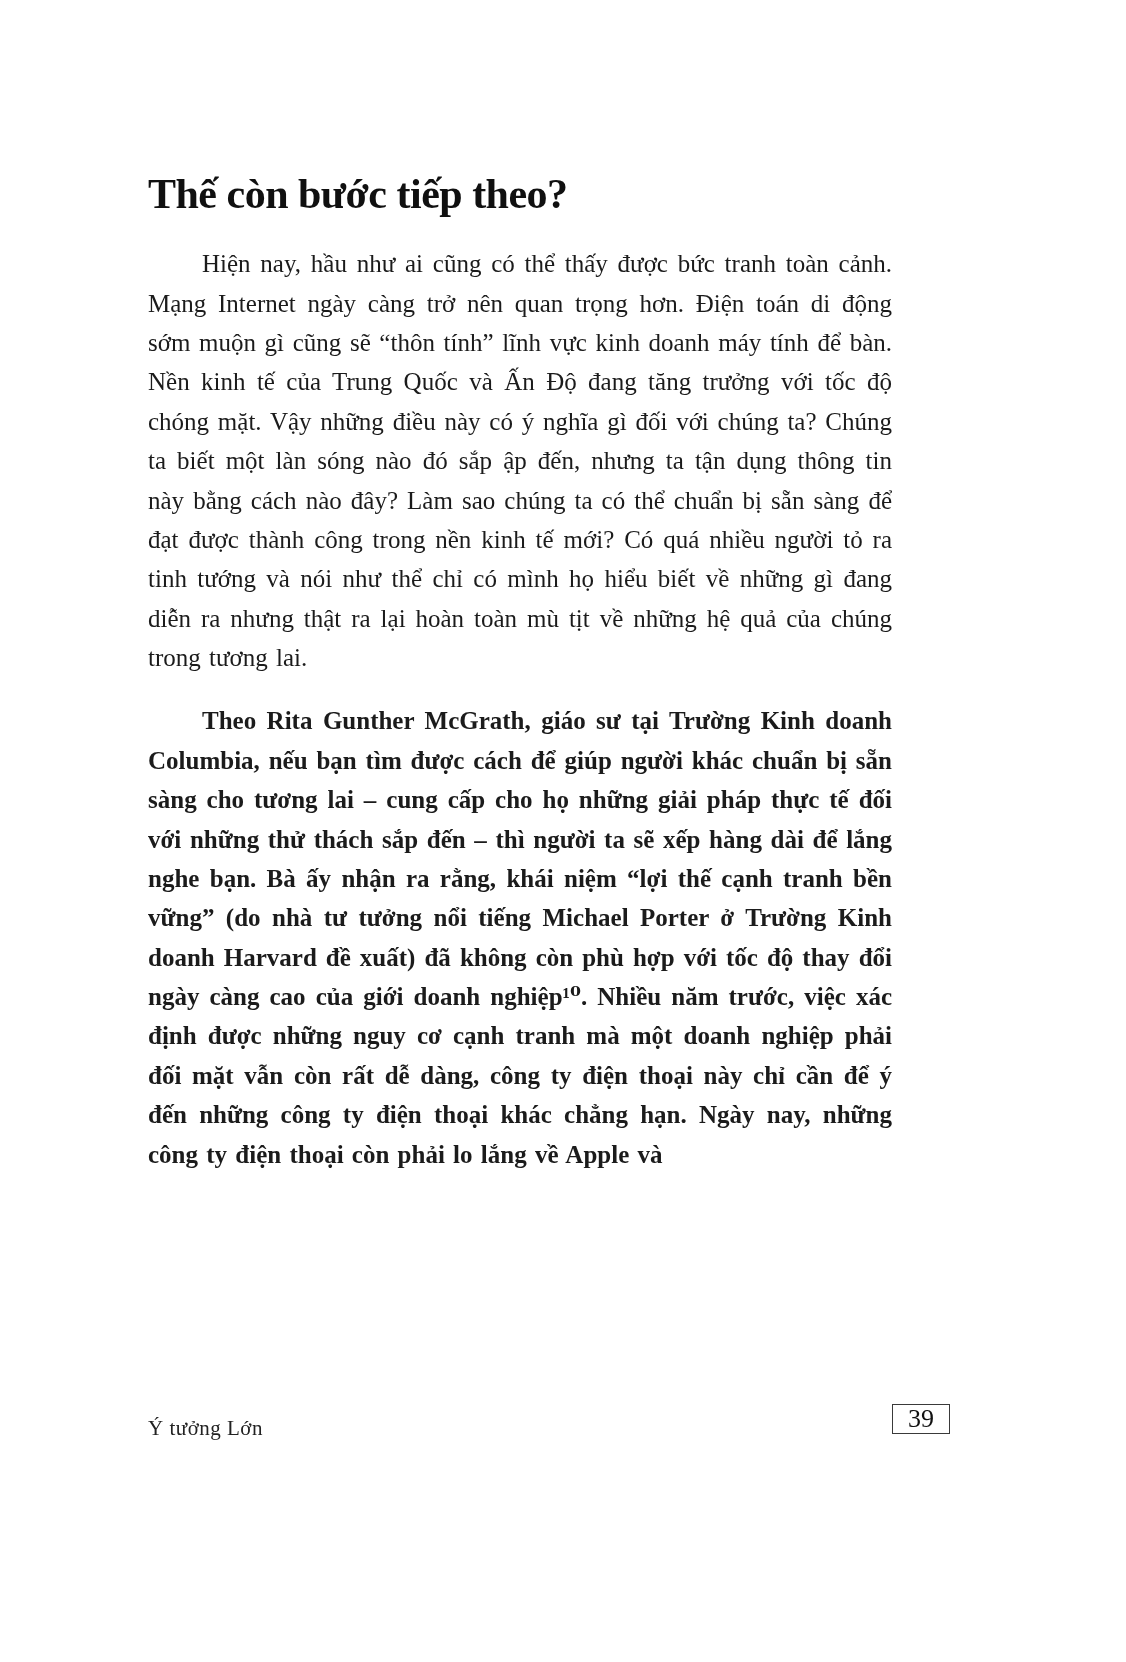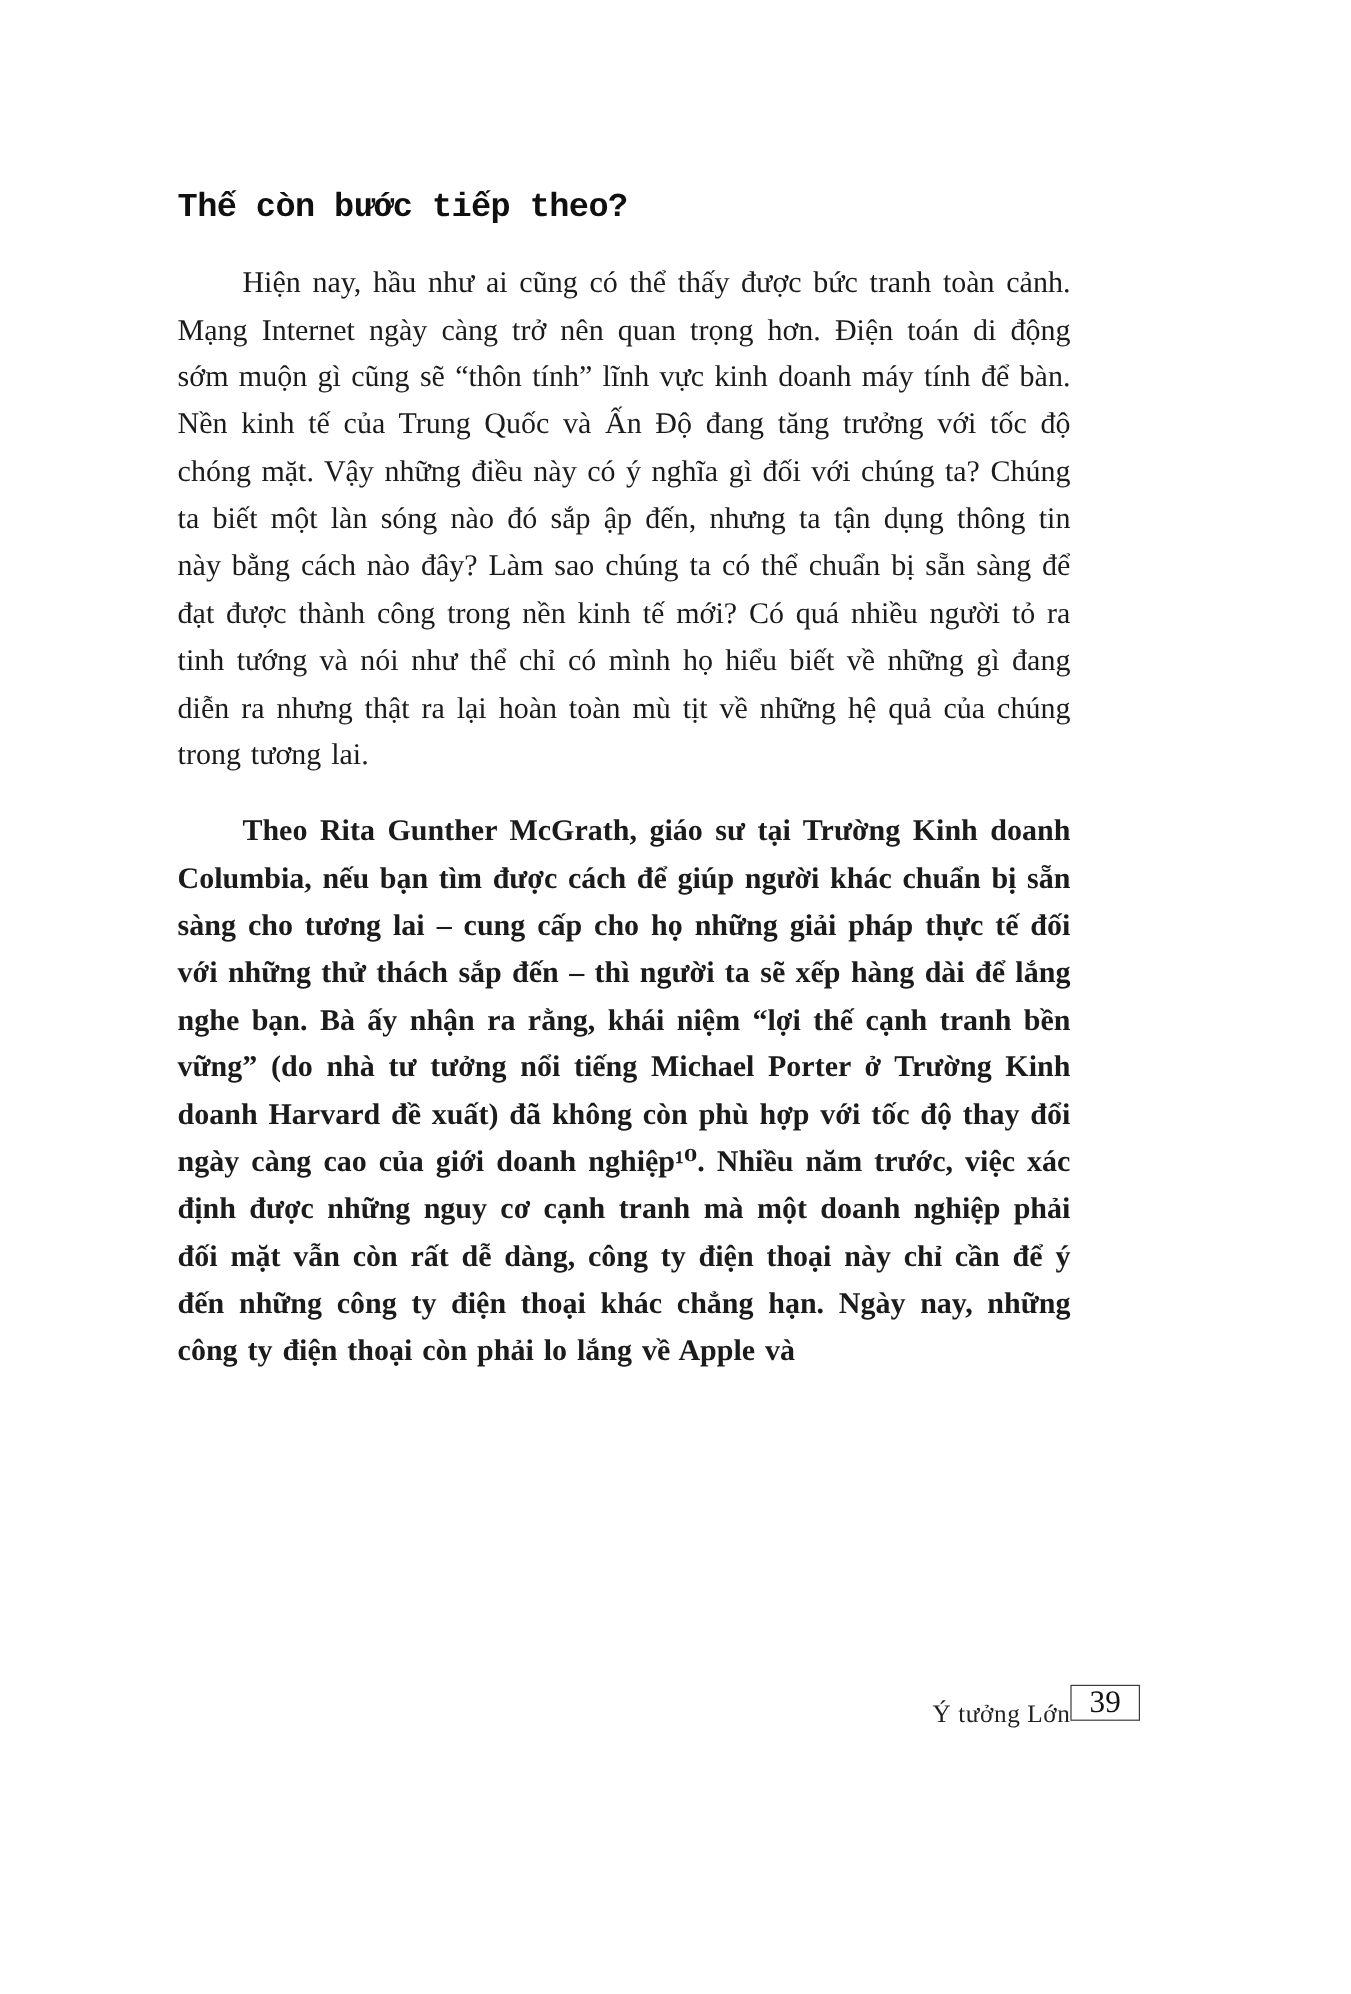--- a/index.html
+++ b/index.html
@@ -16,27 +16,27 @@
     color: #1b1b1b;
     overflow: hidden;
   }
   .content {
     position: absolute;
     left: 148px;
     top: 158px;
     width: 744px;
   }
   .section-heading {
-    font-family: Liberation Mono, monospace;
+    font-family: Liberation Serif, serif;
     font-weight: 700;
-    font-size: 28px;
+    font-size: 42px;
     line-height: 1.15;
     letter-spacing: -0.5px;
     color: #101010;
-    margin: 0 0 26px 0;
+    margin: 12px 0 26px 0;
   }
   .para {
     font-family: "Liberation Serif", "DejaVu Serif", serif;
     font-size: 25px;
     line-height: 1.575;
     text-align: justify;
     text-indent: 54px;
     margin: 0;
     word-spacing: 2px;
   }
@@ -49,21 +49,21 @@
     left: 148px;
     top: 1404px;
     width: 744px;
     height: 48px;
   }
   .footer-title {
     position: absolute;
     left: 0;
     right: 0;
     top: 12px;
-    text-align: right;
+    text-align: left;
     font-family: "Liberation Serif", "DejaVu Serif", serif;
     font-size: 21px;
     letter-spacing: 0.5px;
     color: #222;
   }
   .page-number-box {
     position: absolute;
     right: -58px;
     top: 0;
     width: 58px;

